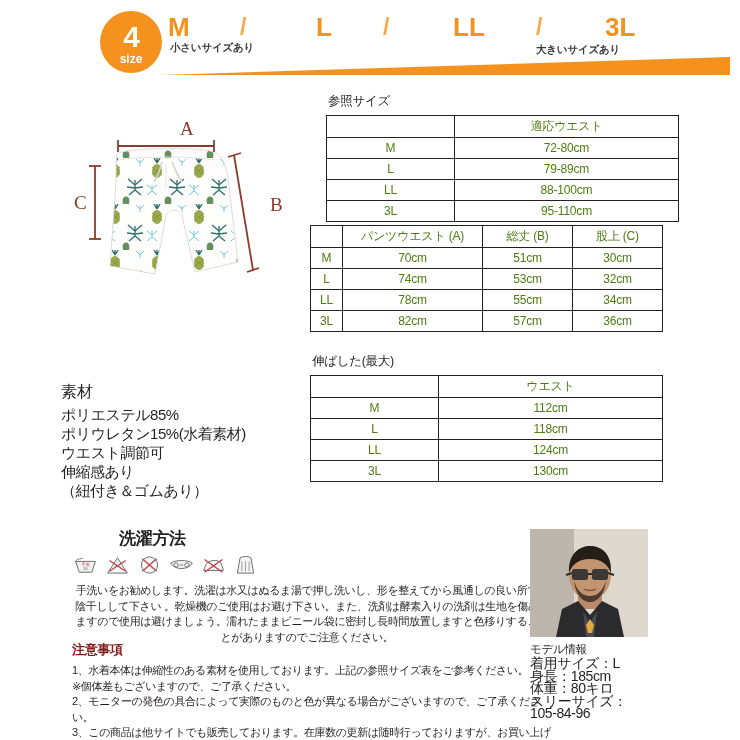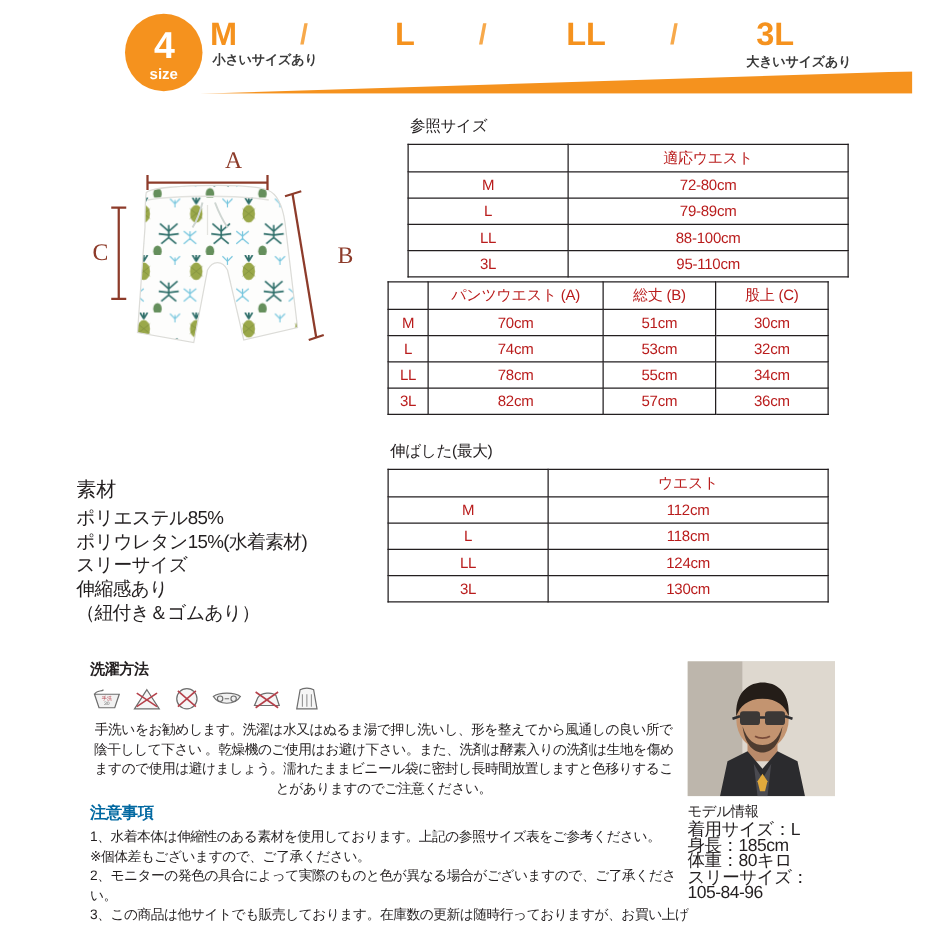--- a/index.html
+++ b/index.html
@@ -53,47 +53,47 @@
   .tbl-block{position:absolute;}
   .tbl-title{
     font-size:12.5px;color:#231f20;margin:0 0 5px 2px;letter-spacing:-0.3px;
     font-weight:400;
   }
   table.sz{border-collapse:collapse;table-layout:fixed;}
   table.sz td,table.sz th{
     border:1px solid #231f20;
     text-align:center;
     font-size:12px;
-    color:#b91c1c;
+    color:#4d7c0f;
     font-weight:400;
     padding:0;
     height:20px;
     line-height:20px;
     letter-spacing:-0.2px;
   }
   table.sz th{font-weight:400;height:21px;line-height:21px;}
 
   
   .material{position:absolute;left:61px;top:382px;width:240px;}
   .mat-h{font-size:16px;letter-spacing:0px;margin-bottom:2px;}
   .mat-l{font-size:15px;letter-spacing:-0.5px;line-height:19px;}
 
   
   .wash{position:absolute;left:72px;top:527px;width:470px;}
-  .wash-h{font-size:12px;font-weight:bold;margin-bottom:4px;letter-spacing:-0.3px;}
+  .wash-h{font-size:17px;font-weight:bold;margin-bottom:4px;letter-spacing:-0.3px;margin-left:47px;}
   .wash-icons{display:flex;gap:5px;margin:2px 0 7px 0;}
   .wash-body{font-size:11px;line-height:15.5px;letter-spacing:-0.4px;color:#231f20;text-align:center;}
 
   
   .notes{position:absolute;left:72px;top:641px;width:480px;}
-  .notes-h{font-size:13px;font-weight:bold;color:#0369a1;margin-bottom:4px;letter-spacing:-0.3px;}
+  .notes-h{font-size:13px;font-weight:bold;color:#7f1d1d;margin-bottom:4px;letter-spacing:-0.3px;}
   .notes-body{font-size:11px;line-height:15.5px;letter-spacing:-0.4px;}
 
   
-  .model{position:absolute;left:550px;top:529px;width:118px;}
+  .model{position:absolute;left:530px;top:529px;width:118px;}
   .model-photo{width:118px;height:108px;display:block;}
   .model-h{font-size:11.5px;margin-top:5px;letter-spacing:-0.3px;}
   .model-l{font-size:14px;line-height:12.5px;letter-spacing:-0.4px;color:#231f20;}
 </style>
 </head>
 <body>
 
 <div class="page">
 
   <div class="header">
@@ -107,21 +107,21 @@
       <span class="size-lbl" style="left:0px;">M</span>
       <span class="size-sep" style="left:72px;">/</span>
       <span class="size-lbl" style="left:148px;">L</span>
       <span class="size-sep" style="left:215px;">/</span>
       <span class="size-lbl" style="left:285px;">LL</span>
       <span class="size-sep" style="left:368px;">/</span>
       <span class="size-lbl" style="left:437px;">3L</span>
     </div>
 
     <span class="sub-note" style="left:170px;top:41px;">小さいサイズあり</span>
-    <span class="sub-note" style="left:597px;top:43px;text-align:right;">大きいサイズあり</span>
+    <span class="sub-note" style="left:536px;top:43px;text-align:right;">大きいサイズあり</span>
 
     <div class="wedge"></div>
   </div>
 
   <div class="product">
     <svg class="prod-svg" width="250" height="235" viewBox="0 0 250 235">
       <defs>
         <pattern id="tropical" width="42" height="46" patternUnits="userSpaceOnUse">
           <rect width="42" height="46" fill="#fdfdfc"></rect>
 
@@ -316,21 +316,21 @@
         <td>130cm</td>
       </tr>
     </tbody>
       </table>
   </div>
 
   <div class="material">
     <div class="mat-h">素材</div>
     <div class="mat-l">ポリエステル85%</div>
     <div class="mat-l">ポリウレタン15%(水着素材)</div>
-    <div class="mat-l">スリーサイズ</div>
+    <div class="mat-l">ウエスト調節可</div>
     <div class="mat-l">伸縮感あり</div>
     <div class="mat-l">（紐付き＆ゴムあり）</div>
   </div>
 
   <div class="wash">
     <div class="wash-h">洗濯方法</div>
     <div class="wash-icons">
 
       <svg width="27" height="22" viewBox="0 0 30 24">
         <path d="M4 8 L26 8 L22 20 L8 20 Z" fill="#f2f2f2" stroke="#6e6e6e" stroke-width="1.1"></path>

